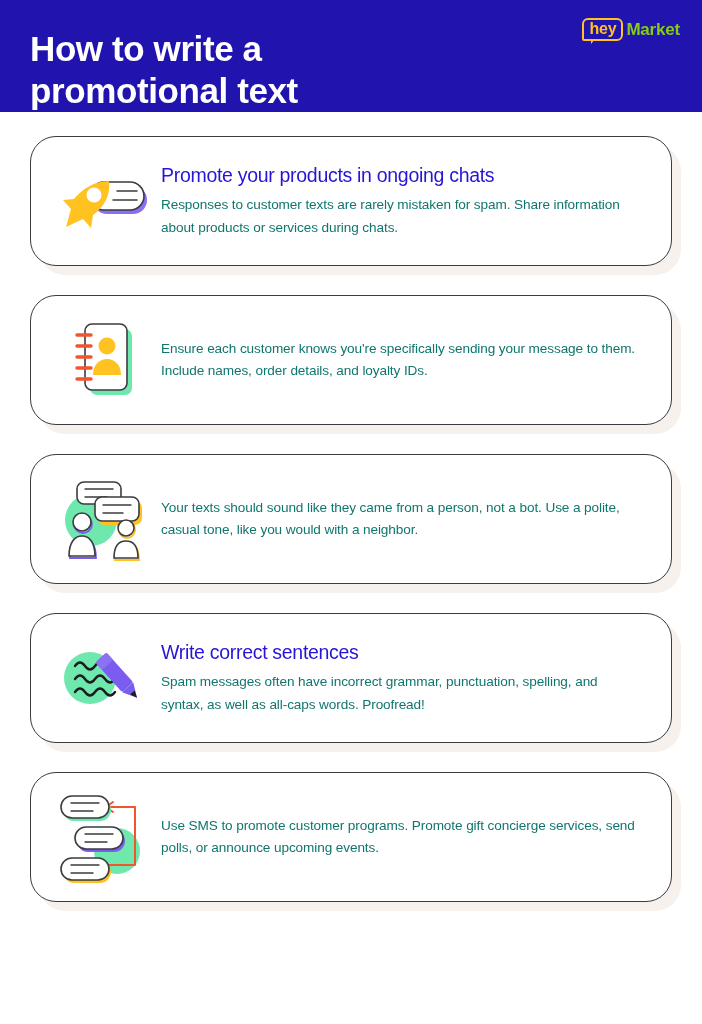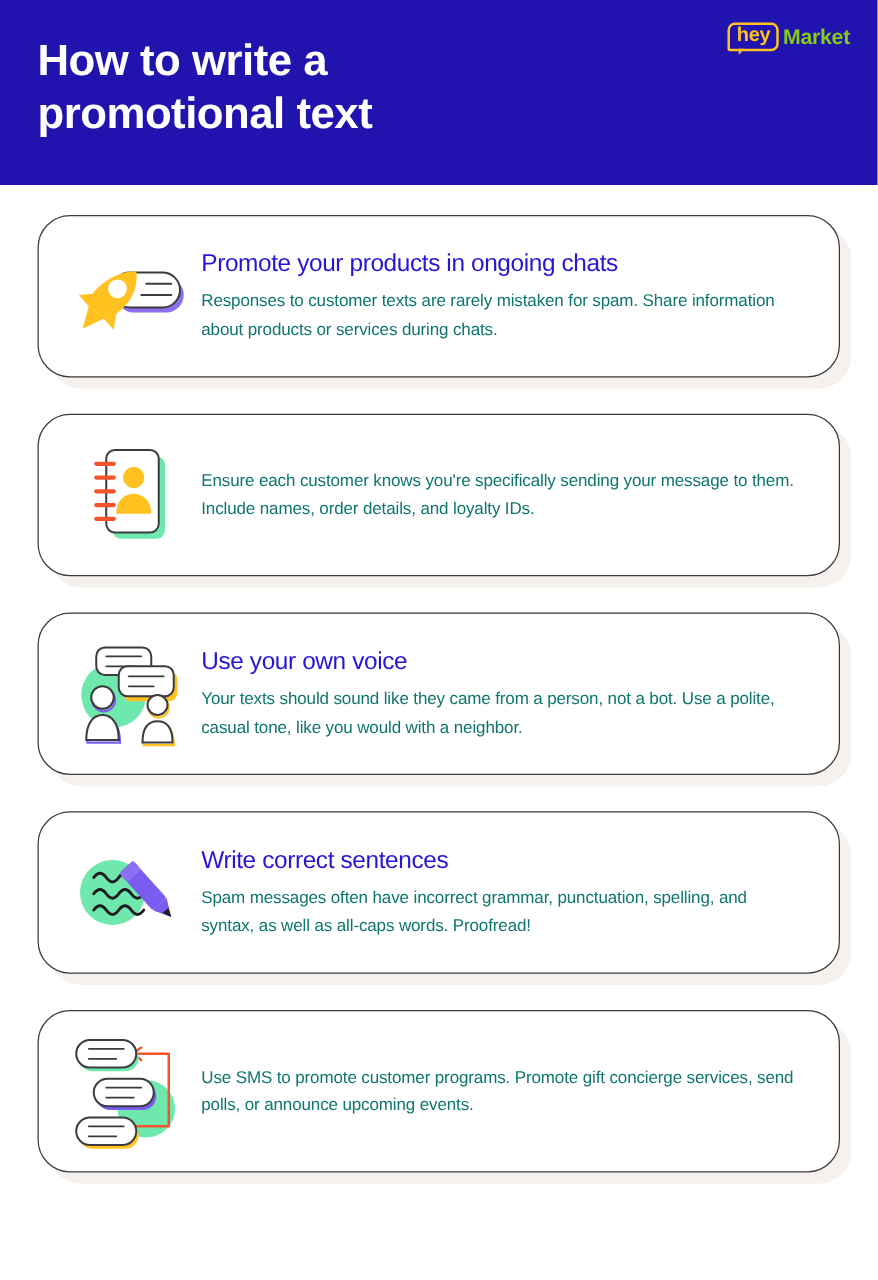--- a/index.html
+++ b/index.html
@@ -12,21 +12,21 @@
   body {
     font-family: "Liberation Sans", sans-serif;
     background: #ffffff;
     overflow: hidden;
   }
 
   
   .header {
     position: relative;
     width: 702px;
-    height: 148px;
+    height: 112px;
     background: #2013ae;
     padding: 28px 24px 0 30px;
   }
 
   .header-title {
     color: #ffffff;
     font-size: 35px;
     line-height: 42px;
     font-weight: 700;
     letter-spacing: -0.4px;
@@ -200,21 +200,20 @@
         <circle cx="25" cy="46" r="9" fill="#ffffff" stroke="#3b3b40" stroke-width="1.6"></circle>
         <path d="M12 80 C12 66 18 60 25 60 C32 60 38 66 38 80 Z" fill="#ffffff" stroke="#3b3b40" stroke-width="1.6"></path>
 
         <circle cx="70" cy="54" r="8" fill="none" stroke="#FFC220" stroke-width="1.8"></circle>
         <path d="M58 84 C58 72 63 67 70 67 C77 67 82 72 82 84 Z" fill="none" stroke="#FFC220" stroke-width="1.8"></path>
         <circle cx="69" cy="52" r="8" fill="#ffffff" stroke="#3b3b40" stroke-width="1.6"></circle>
         <path d="M57 82 C57 70 62 65 69 65 C76 65 81 70 81 82 Z" fill="#ffffff" stroke="#3b3b40" stroke-width="1.6"></path>
       </svg>
     </div>
     <div class="card-body">
-      <div class="card-title">Use your own voice</div>
       <div class="card-text">Your texts should sound like they came from a person, not a bot. Use a polite, casual tone, like you would with a neighbor.</div>
     </div>
   </div>
 
   <div class="card">
     <div class="card-icon">
       <svg width="90" height="72" viewBox="0 0 90 72">
         <circle cx="30" cy="36" r="26" fill="#6FE8AE"></circle>
         <g stroke="#1d1d20" stroke-width="2.4" fill="none" stroke-linecap="round">
           <path d="M15 24 q5 -7 10 0 t10 0 t10 0 t10 0"></path>

